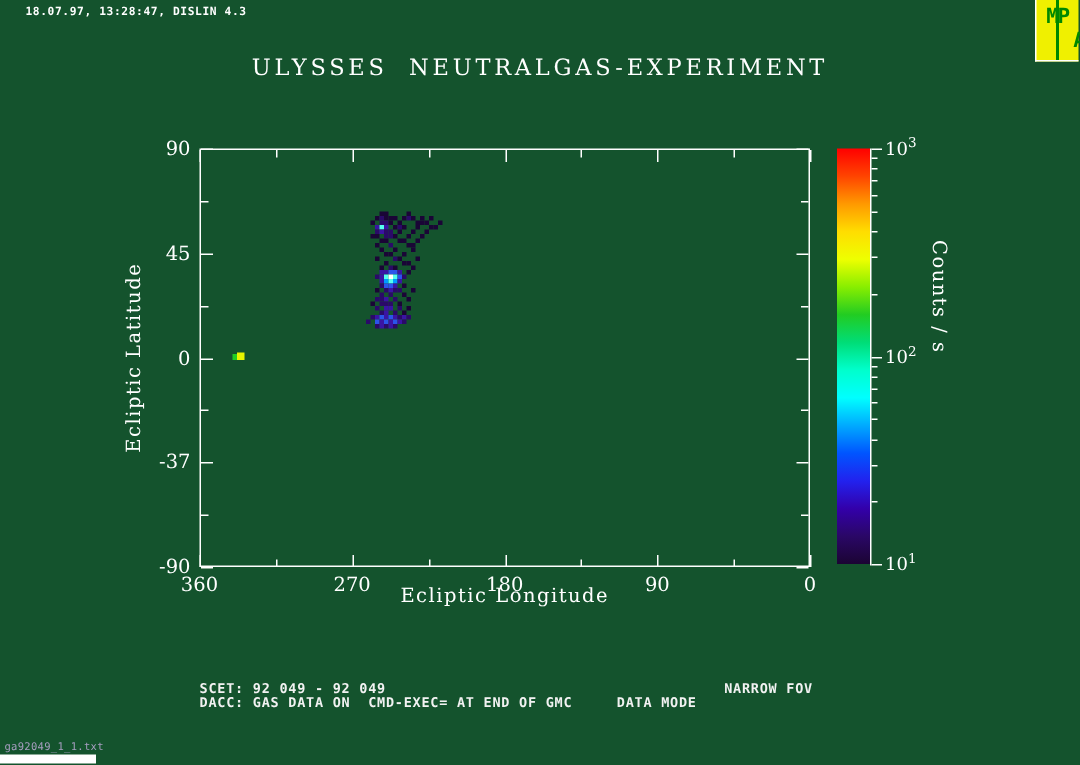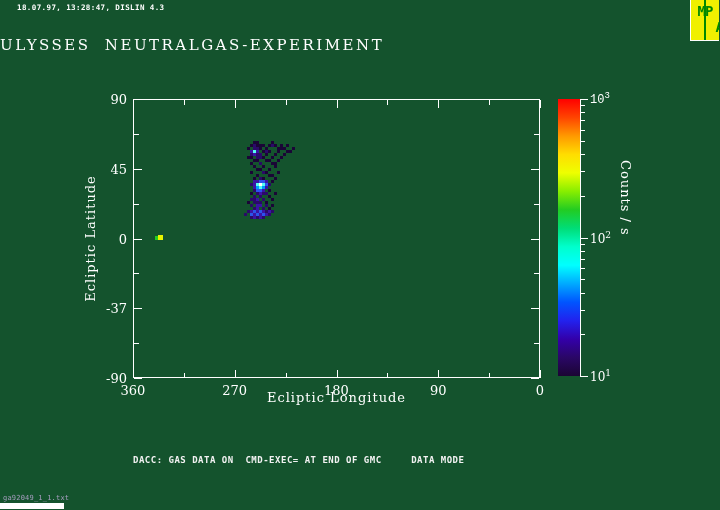--- a/index.html
+++ b/index.html
@@ -8,21 +8,21 @@
   .abs{position:absolute;}
   #timestamp{left:17px;top:3px;font-family:"DejaVu Sans Mono",monospace;font-size:7.5px;
              font-weight:bold;letter-spacing:.4px;color:#fff;white-space:pre;}
   
   #logo{left:690px;top:0;width:28px;height:40px;background:#f0f000;
         border-left:1px solid #fff;border-bottom:1px solid #fff;}
   #logo .vline{position:absolute;left:13px;top:0;width:2px;height:40px;background:#008800;}
   #logo .l{position:absolute;width:28px;text-align:center;font-family:"DejaVu Sans Mono",monospace;
            font-weight:bold;font-size:14px;line-height:14px;color:#008800;letter-spacing:-1px;}
   #logo .l1{top:4px;} #logo .l2{top:20px;margin-left:18px;}
-  #title{left:0;top:36px;width:720px;text-align:left;font-size:15px;letter-spacing:2.5px;
+  #title{left:0;top:36px;width:720px;text-align:center;font-size:15px;letter-spacing:2.5px;
          word-spacing:7px;color:#fff;}
   
   #plot{left:133px;top:99px;width:407px;height:279px;border:1px solid #fff;box-sizing:border-box;}
   #ytitle{left:60px;top:231px;width:140px;text-align:center;font-size:13px;letter-spacing:1px;
           transform:rotate(-90deg);transform-origin:center;margin-left:-40px;}
   #xtitle{left:133px;top:390px;width:407px;text-align:center;font-size:13px;letter-spacing:1px;}
   
   #cbar{left:558px;top:99px;width:22px;height:277px;}
   #cbar-axis{left:580px;top:99px;width:1px;height:278px;background:#fff;}
   .cblab{font-size:12px;color:#fff;}
@@ -111,21 +111,21 @@
       <div class="abs" style="left: 581px; top: 250.922px; width: 4px; height: 1px; background: rgb(255, 255, 255);"></div>
       <div class="abs" style="left: 581px; top: 243.837px; width: 4px; height: 1px; background: rgb(255, 255, 255);"></div>
       <div class="abs" style="left: 581px; top: 195.807px; width: 4px; height: 1px; background: rgb(255, 255, 255);"></div>
       <div class="abs" style="left: 581px; top: 171.419px; width: 4px; height: 1px; background: rgb(255, 255, 255);"></div>
       <div class="abs" style="left: 581px; top: 154.115px; width: 4px; height: 1px; background: rgb(255, 255, 255);"></div>
       <div class="abs" style="left: 581px; top: 140.693px; width: 4px; height: 1px; background: rgb(255, 255, 255);"></div>
       <div class="abs" style="left: 581px; top: 129.726px; width: 4px; height: 1px; background: rgb(255, 255, 255);"></div>
       <div class="abs" style="left: 581px; top: 120.454px; width: 4px; height: 1px; background: rgb(255, 255, 255);"></div>
       <div class="abs" style="left: 581px; top: 112.422px; width: 4px; height: 1px; background: rgb(255, 255, 255);"></div>
       <div class="abs" style="left: 581px; top: 105.337px; width: 4px; height: 1px; background: rgb(255, 255, 255);"></div>
-      <div class="abs cblab" style="left: 590px; top: 91px; font-size: 12px; font-family: Liberation Mono, monospace;"><span>10</span><sup>3</sup></div>
+      <div class="abs cblab" style="left: 590px; top: 91px; font-size: 12px;"><span>10</span><sup>3</sup></div>
       <div class="abs cblab" style="left: 590px; top: 229.5px; font-size: 12px;"><span>10</span><sup>2</sup></div>
       <div class="abs cblab" style="left: 590px; top: 368px; font-size: 12px;"><span>10</span><sup>1</sup></div>
       <div class="abs" style="left: 253.031px; top: 140.982px; width: 3px; height: 3px; background: rgb(26, 5, 54);"></div>
       <div class="abs" style="left: 256.032px; top: 140.982px; width: 3px; height: 3px; background: rgb(26, 5, 54);"></div>
       <div class="abs" style="left: 271.034px; top: 140.982px; width: 3px; height: 3px; background: rgb(26, 5, 54);"></div>
       <div class="abs" style="left: 250.031px; top: 143.981px; width: 3px; height: 3px; background: rgb(26, 5, 54);"></div>
       <div class="abs" style="left: 253.031px; top: 143.981px; width: 3px; height: 3px; background: rgb(42, 10, 104);"></div>
       <div class="abs" style="left: 256.032px; top: 143.981px; width: 3px; height: 3px; background: rgb(26, 5, 54);"></div>
       <div class="abs" style="left: 259.032px; top: 143.981px; width: 3px; height: 3px; background: rgb(26, 5, 54);"></div>
       <div class="abs" style="left: 262.033px; top: 143.981px; width: 3px; height: 3px; background: rgb(26, 5, 54);"></div>
@@ -270,18 +270,19 @@
     </div>
 
   <div id="ytitle" class="abs">Ecliptic Latitude</div>
   <div id="xtitle" class="abs">Ecliptic Longitude</div>
 
   <div id="cbar" class="abs" style="background: linear-gradient(rgb(255, 0, 0), rgb(255, 68, 0), rgb(255, 153, 0), rgb(255, 221, 0), rgb(238, 255, 0), rgb(136, 238, 0), rgb(34, 204, 34), rgb(0, 221, 119), rgb(0, 255, 204), rgb(0, 255, 255), rgb(0, 170, 255), rgb(0, 85, 255), rgb(34, 34, 238), rgb(51, 0, 170), rgb(42, 7, 102), rgb(27, 4, 51));"></div>
   <div id="cbar-axis" class="abs"></div>
   <div id="cbtitle" class="abs">Counts / s</div>
 
   <div id="footer" class="abs">
+      <div class="line"><span>SCET: 92 049 - 92 049</span><span>NARROW FOV</span></div>
       <div class="line"><span>DACC: GAS DATA ON  CMD-EXEC= AT END OF GMC     DATA MODE</span><span></span></div>
     </div>
 
   <div id="fname" class="abs">ga92049_1_1.txt</div>
   <div id="fbar" class="abs"></div>
 </div>
 
 </body></html>

